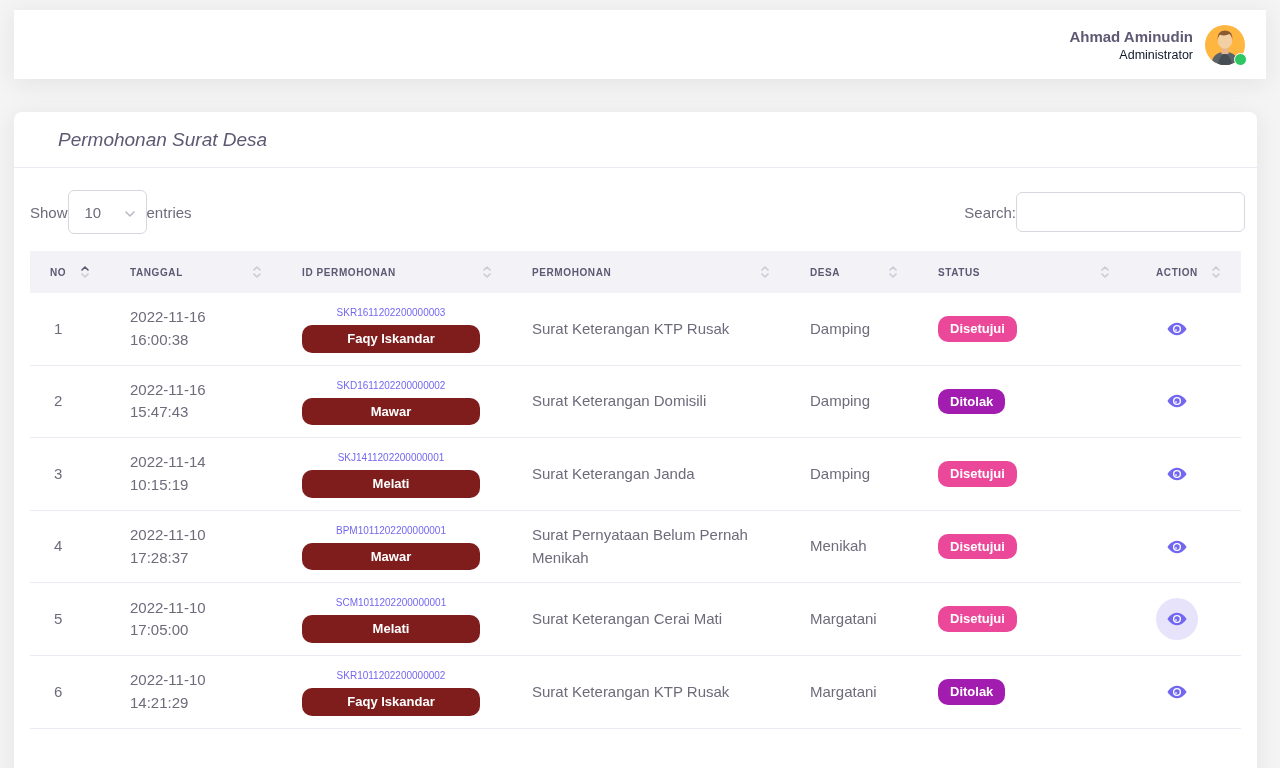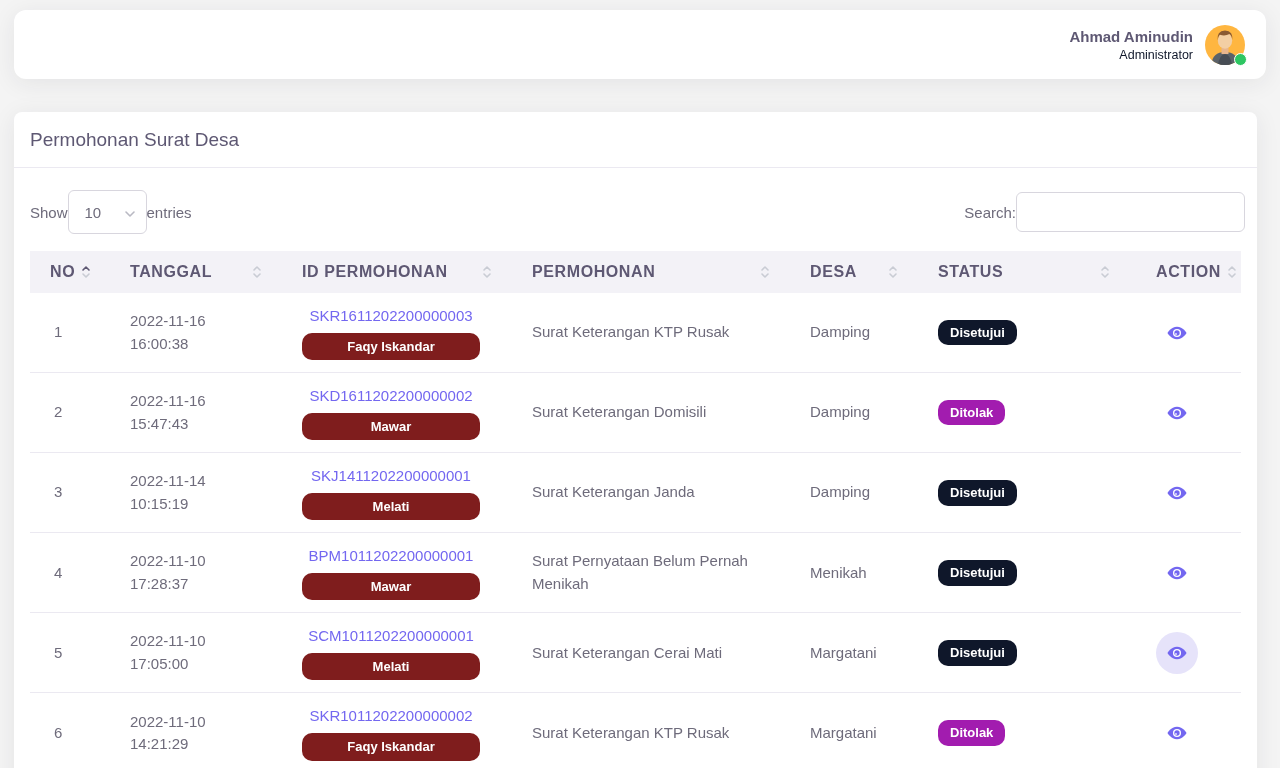--- a/index.html
+++ b/index.html
@@ -8,21 +8,21 @@
     background: #f4f4f4;
     font-family: "Liberation Sans", sans-serif;
     color: #6e6b7b;
   }
 
   
   .navbar {
     margin: 10px 14px 0 14px;
     height: 69px;
     background: #ffffff;
-    border-radius: 12px;
+    border-radius: 0;
     box-shadow: 0 4px 24px rgba(34,41,47,.08);
     display: flex;
     align-items: center;
     justify-content: flex-end;
     padding: 0 21px;
   }
   .user-info { text-align: right; margin-right: 12px; }
   .user-name { font-weight: 700; font-size: 15px; color: #5e5873; margin-bottom: 3px; }
   .user-role { font-size: 12.5px; color: #0f172a; }
   .avatar-wrap { position: relative; width: 40px; height: 40px; }
@@ -35,25 +35,26 @@
 
   
   .card {
     margin: 33px 23px 0 14px;
     background: #ffffff;
     border-radius: 8px;
     box-shadow: 0 4px 24px rgba(34,41,47,.08);
     padding-bottom: 60px;
   }
   .card-title {
-    padding: 17px 28px 16px 16px;
+    padding: 17px 28px 16px 44px;
     font-size: 19px;
     font-weight: 400;
     color: #5e5873;
     border-bottom: 1px solid #ebe9f1;
+    font-style: italic;
   }
 
   
   .controls {
     display: flex;
     justify-content: space-between;
     align-items: center;
     padding: 22px 12px 17px 16px;
   }
   .show-group { display: flex; align-items: center; font-size: 15px; }
@@ -71,21 +72,21 @@
     border: 1px solid #d8d6de; border-radius: 6px;
     font-size: 15px; color: #6e6b7b; padding: 0 12px;
     outline: none; background: #fff;
   }
 
   
   .table-wrap { padding: 0 16px; }
   table { width: 100%; border-collapse: collapse; table-layout: fixed; }
   thead th {
     background: #f3f2f7;
-    font-size: 16px; font-weight: 700; letter-spacing: .6px;
+    font-size: 10px; font-weight: 700; letter-spacing: .6px;
     color: #5e5873; text-transform: uppercase;
     padding: 0 20px; height: 42px; text-align: left;
     cursor: pointer;
   }
   .th-inner { display: flex; align-items: center; justify-content: space-between; }
   .sort-carets { flex: 0 0 auto; margin-left: 6px; }
   .sort-carets polyline { fill: none; stroke: #c9ccd4; stroke-width: 1.6; stroke-linecap: round; stroke-linejoin: round; }
   .sort-carets polyline.active { stroke: #5e5873; }
 
   tbody td {
@@ -102,36 +103,36 @@
   .col-desa { width: 128px; }
   .col-status { width: 212px; }
   .col-action { width: auto; }
   td.col-no { padding-left: 24px; }
   th.col-action, td.col-action { padding-left: 26px; }
 
   .id-wrap { width: 178px; }
   .id-link {
     display: block; text-align: center;
     color: #7367f0; text-decoration: none;
-    font-size: 15px; margin-bottom: 5px;
+    font-size: 10px; margin-bottom: 5px;
     white-space: nowrap;
   }
   .applicant-badge {
     display: block;
     background: #7f1d1d; color: #ffffff;
     font-weight: 700; font-size: 13px; text-align: center;
     padding: 6px 0; border-radius: 10px; line-height: 1.2;
   }
 
   .status-badge {
     display: inline-block;
     color: #ffffff; font-weight: 700; font-size: 13px;
     padding: 5px 12px; border-radius: 10px; line-height: 1.2;
   }
-  .badge-success { background: #0f172a; }
+  .badge-success { background: #ec4899; }
   .badge-danger  { background: #a21caf; }
 
   .view-btn {
     width: 42px; height: 42px;
     display: inline-flex; align-items: center; justify-content: center;
     border: none; border-radius: 50%; background: transparent; cursor: pointer;
   }
   .view-btn.highlighted { background: #e6e3fa; }
   .eye-icon { display: inline-flex; }
 </style>

